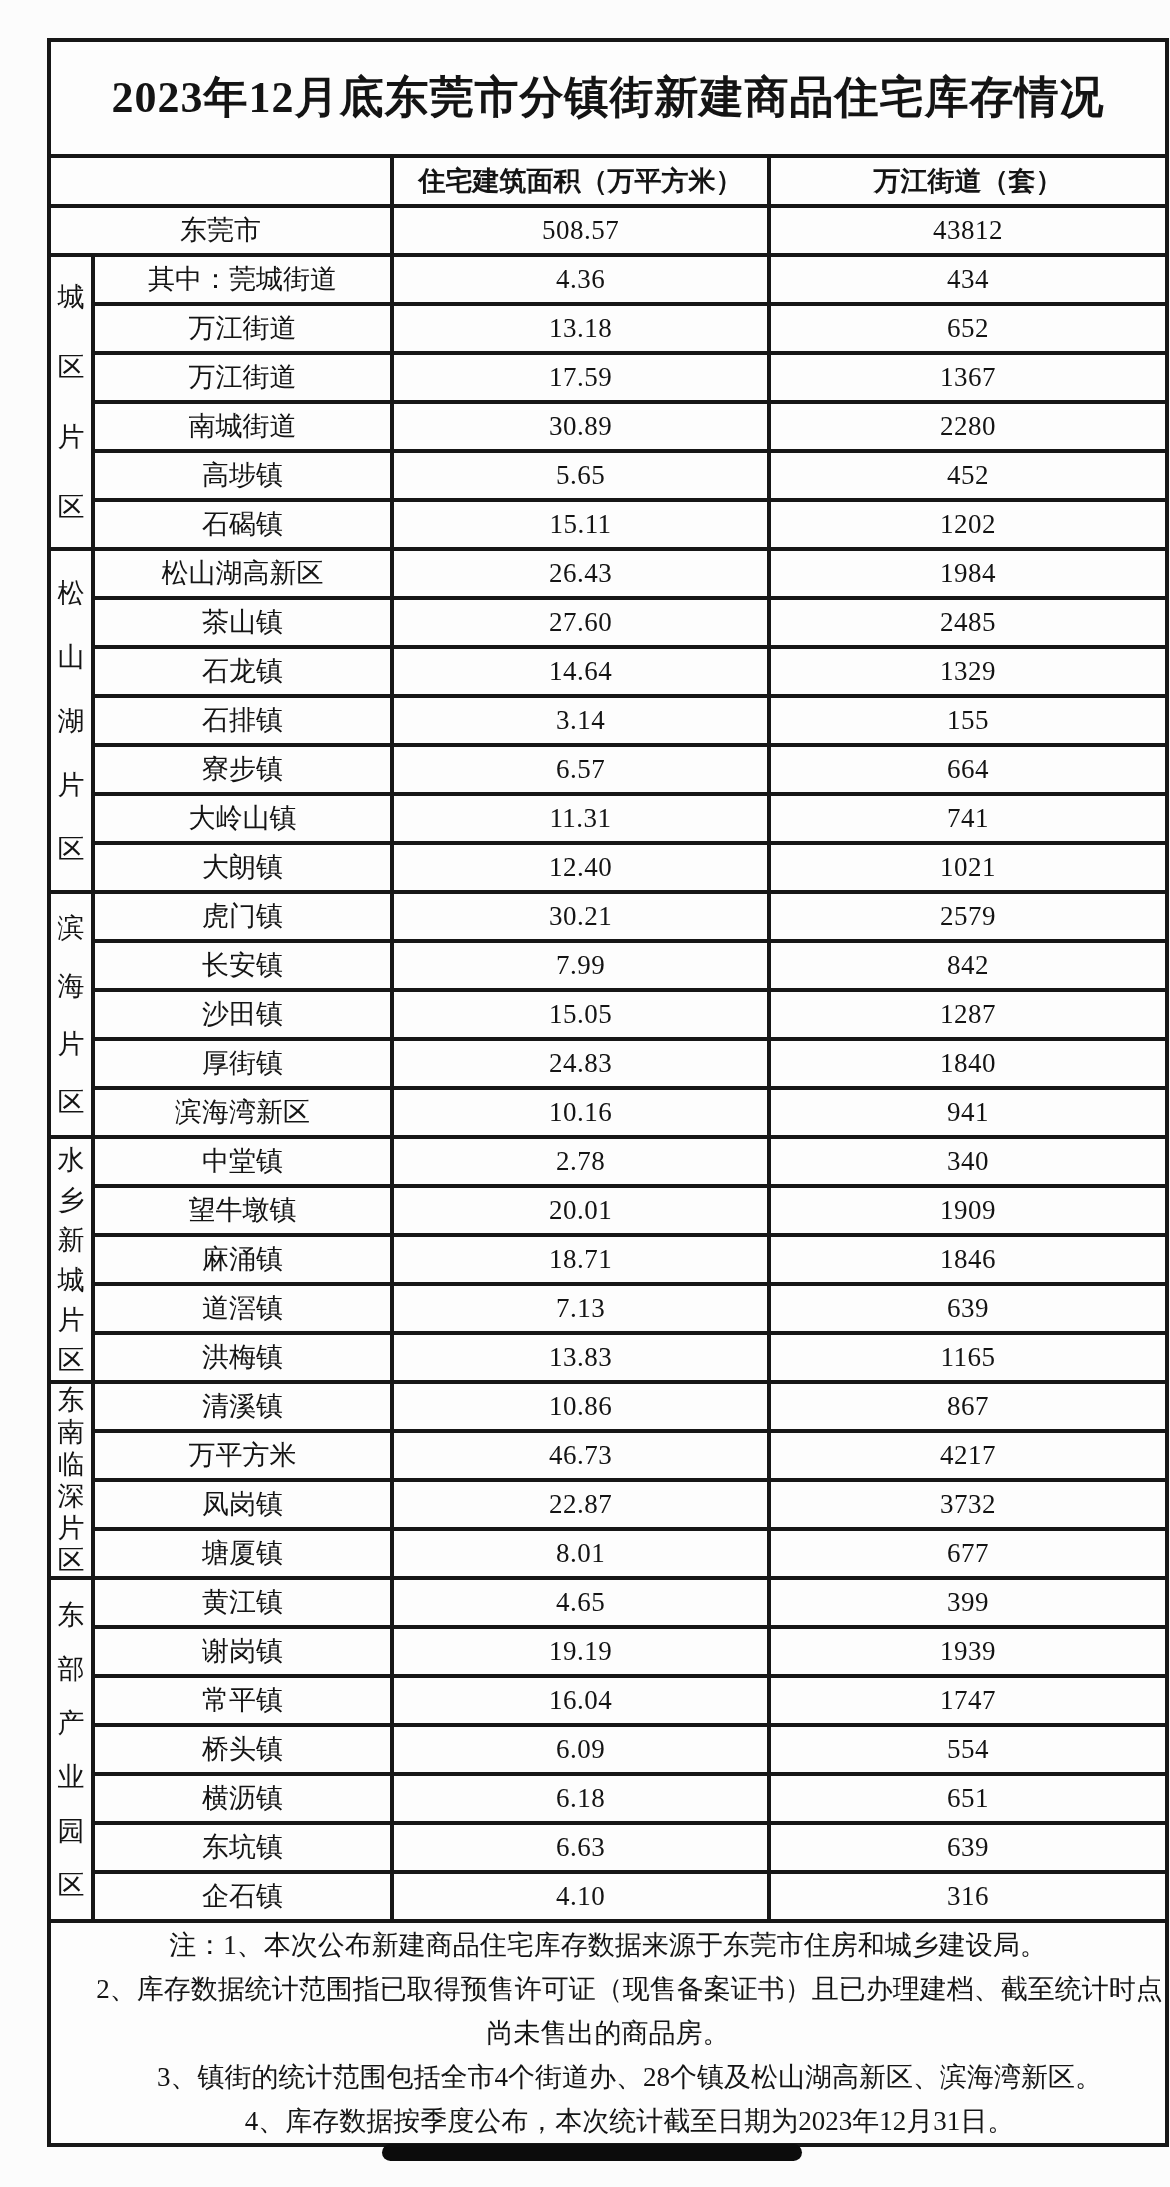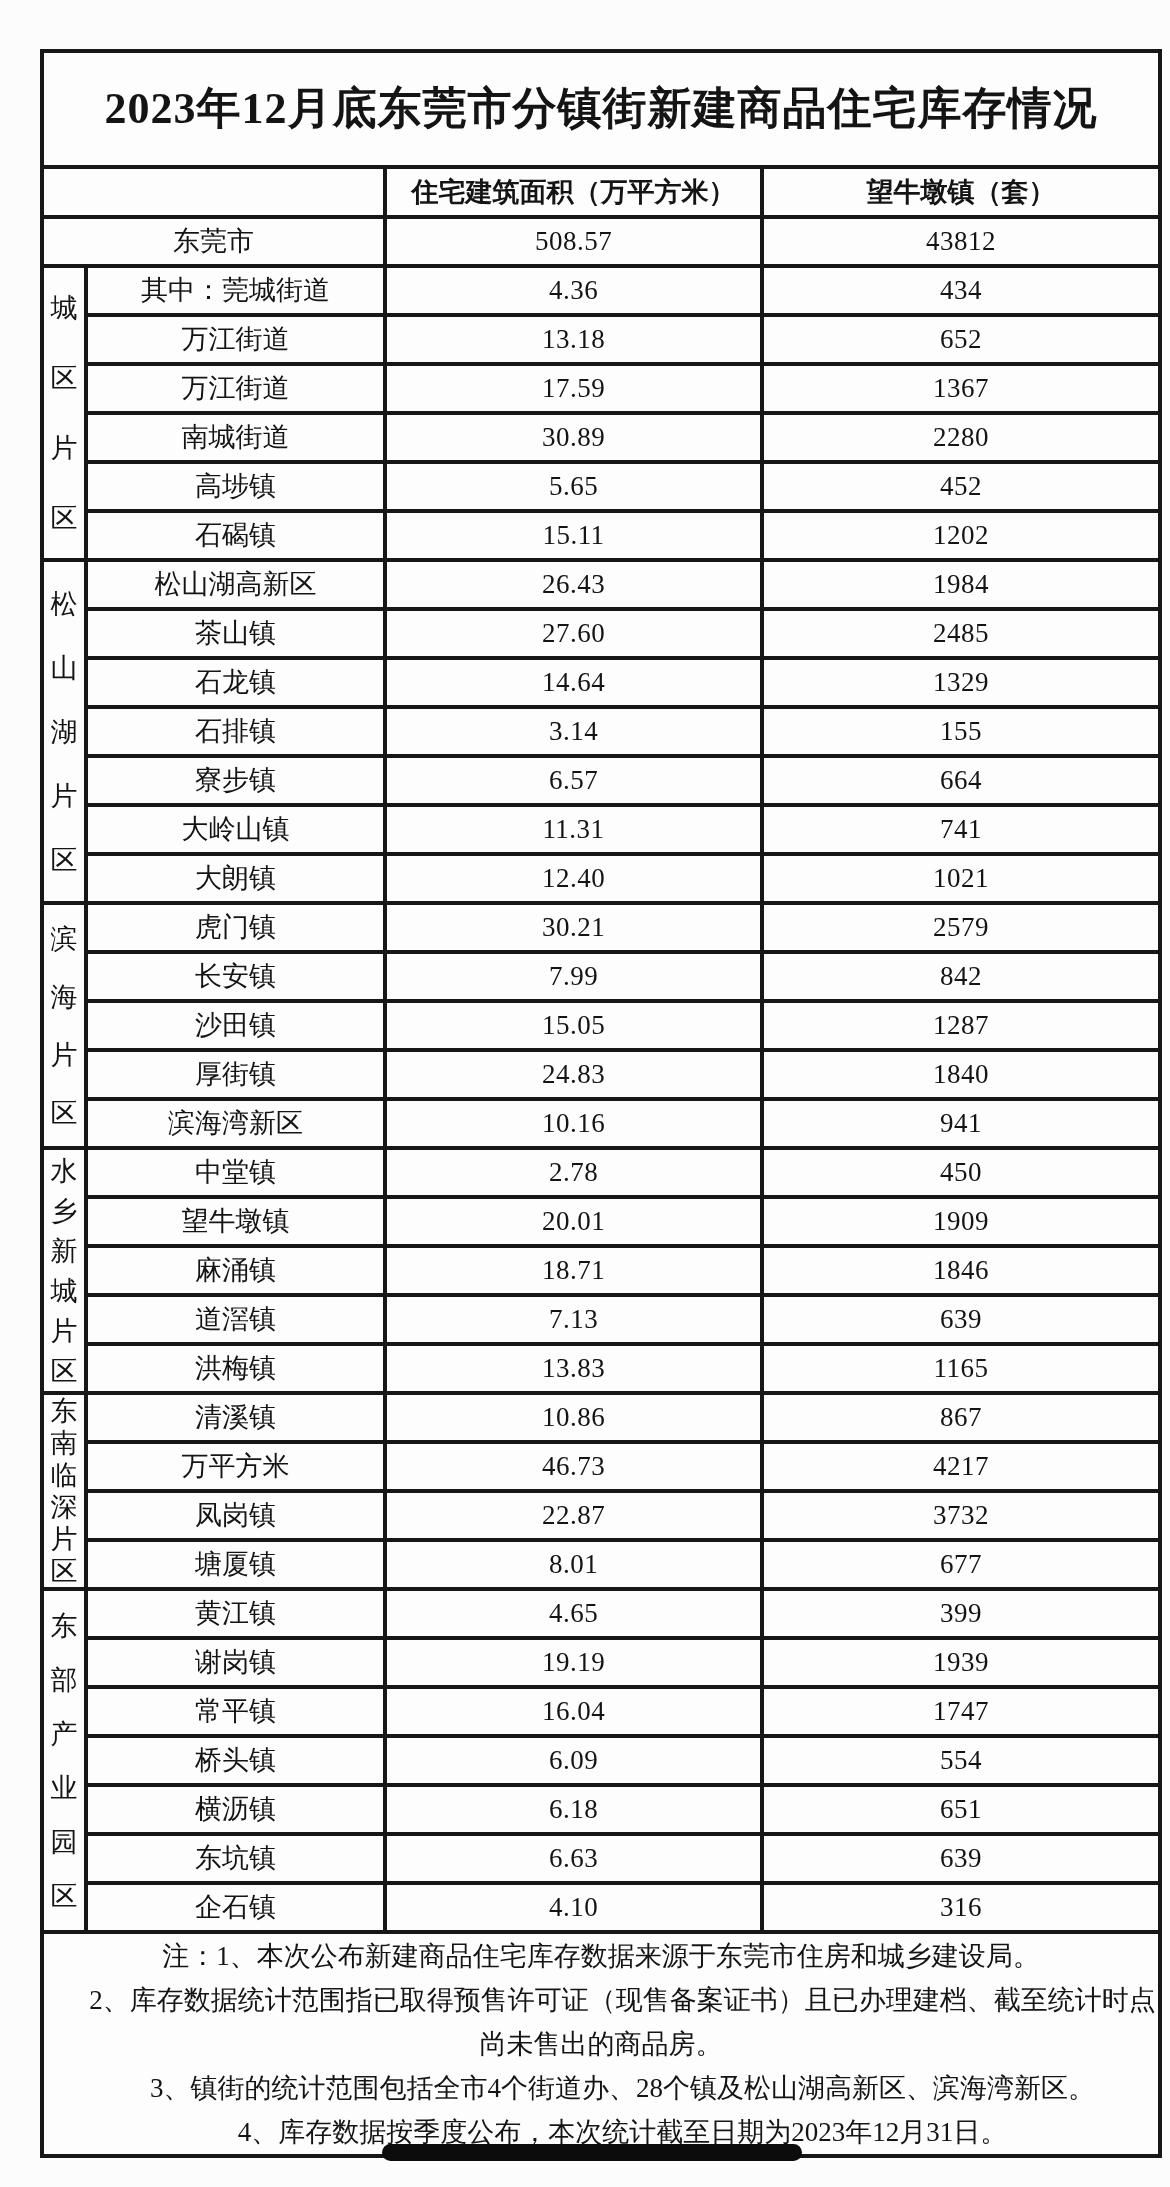--- a/index.html
+++ b/index.html
@@ -6,26 +6,25 @@
   body{
     width:1170px;height:2187px;
     background:#fcfcfc;
     font-family:"Liberation Serif","DejaVu Serif",serif;
     color:#141414;
     position:relative;
     overflow:hidden;
   }
   .page{position:absolute;inset:0;}
   table.main{
-    position:absolute;left:40px;top:38px;
+    position:absolute;left:47px;top:38px;
     width:1118px;
     border-collapse:collapse;
     table-layout:fixed;
     background:#fdfdfd;
-    margin-top:11px;
   }
   table.main td{
     border:4px solid #171717;
     padding:0;
     text-align:center;
     vertical-align:middle;
     font-size:27px;
     line-height:1.2;
     overflow:hidden;
   }
@@ -86,21 +85,21 @@
     <tbody>
         <tr>
       <td class="title-cell" colspan="4">
         <div class="title-text">2023年12月底东莞市分镇街新建商品住宅库存情况</div>
       </td>
     </tr>
 
     <tr class="header-row">
       <td colspan="2"></td>
       <td>住宅建筑面积（万平方米）</td>
-      <td>望牛墩镇（套）</td>
+      <td>万江街道（套）</td>
     </tr>
 
     <tr class="data-row">
       <td colspan="2">东莞市</td>
       <td class="num">508.57</td>
       <td class="num">43812</td>
     </tr>
 
     <tr class="data-row">
       <td class="region-cell" rowspan="6">
@@ -218,21 +217,21 @@
       <td class="region-cell" rowspan="5">
         <div class="vtext" style="line-height:40px">水
 乡
 新
 城
 片
 区</div>
       </td>
       <td>中堂镇</td>
       <td class="num">2.78</td>
-      <td class="num">450</td>
+      <td class="num">340</td>
     </tr>
     <tr class="data-row">
       <td>望牛墩镇</td>
       <td class="num">20.01</td>
       <td class="num">1909</td>
     </tr>
     <tr class="data-row">
       <td>麻涌镇</td>
       <td class="num">18.71</td>
       <td class="num">1846</td>

